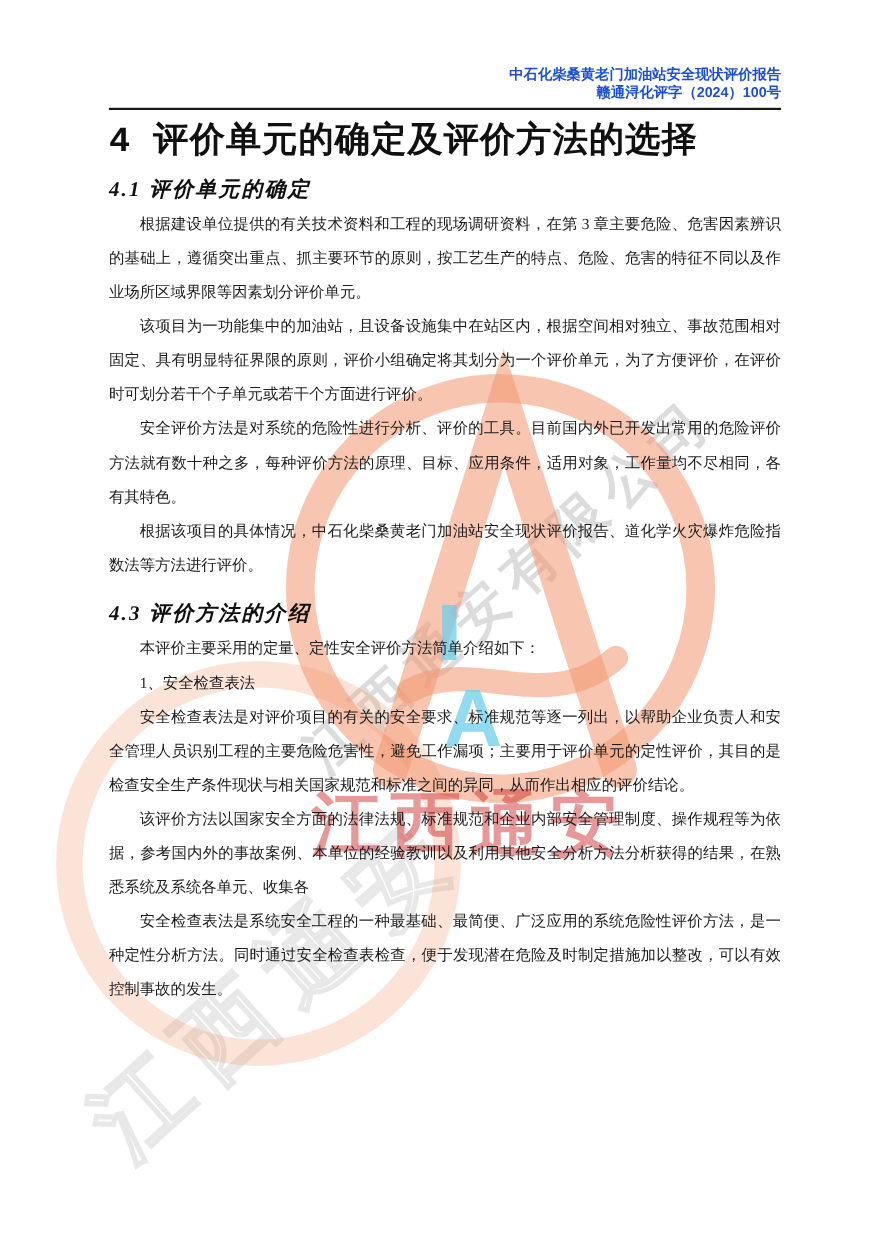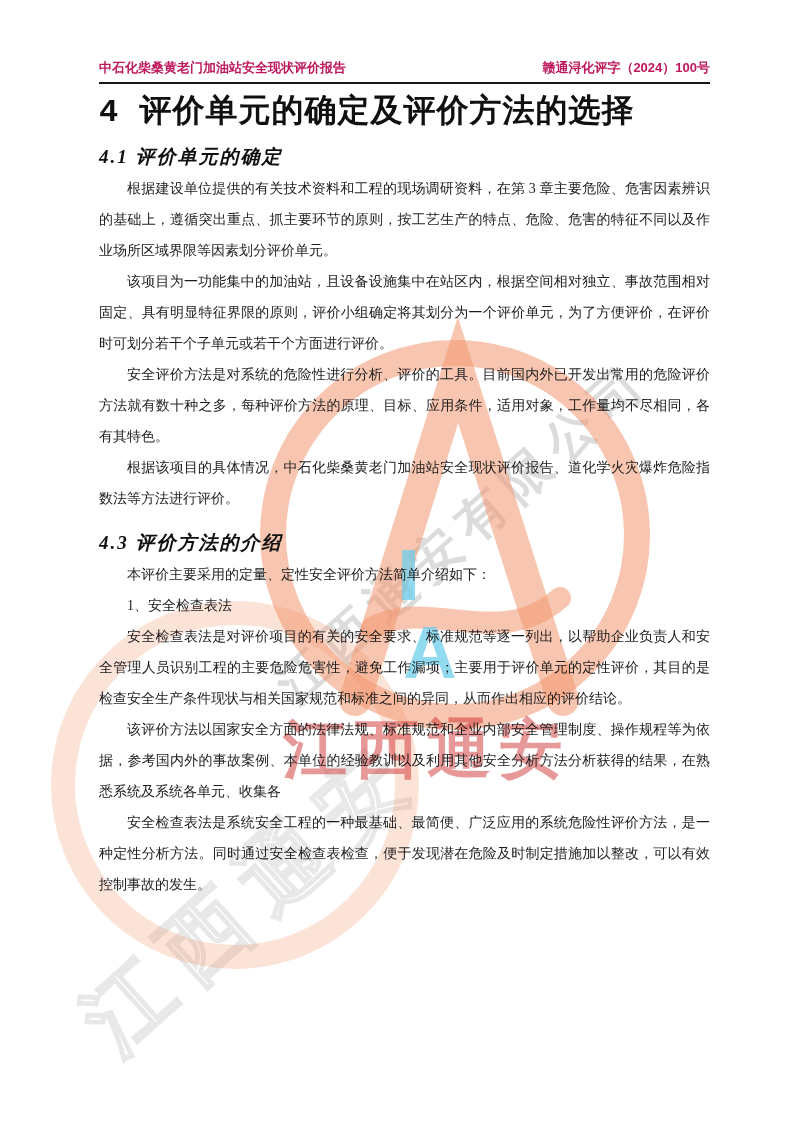--- a/index.html
+++ b/index.html
@@ -28,21 +28,21 @@
     font-family:"Liberation Sans","DejaVu Sans",sans-serif;
     font-size:64px;font-weight:900;letter-spacing:8px;
     color:rgba(205,40,40,0.48);white-space:nowrap;
   }
   
   .content{position:absolute;left:99px;top:60px;width:611px;z-index:1;}
   .header{
     display:flex;justify-content:space-between;align-items:flex-end;
     border-bottom:2px solid #161616;padding-bottom:6px;
     font-family:"Liberation Sans","DejaVu Sans",sans-serif;
-    font-size:13px;font-weight:700;color:#be185d;line-height:16px;
+    font-size:13px;font-weight:700;color:#1d4ed8;line-height:16px;flex-direction:column;
   }
   h1.doc-title{
     margin:14px 0 0 0;font-family:Liberation Mono, monospace;
     font-size:32px;line-height:30px;font-weight:700;color:#101010;letter-spacing:1px;
   }
   h2.sec{
     margin:16px 0 3px 0;font-style:italic;font-weight:700;
     font-size:19px;line-height:26px;color:#101010;letter-spacing:2px;
   }
   h2.sec.tight{}

